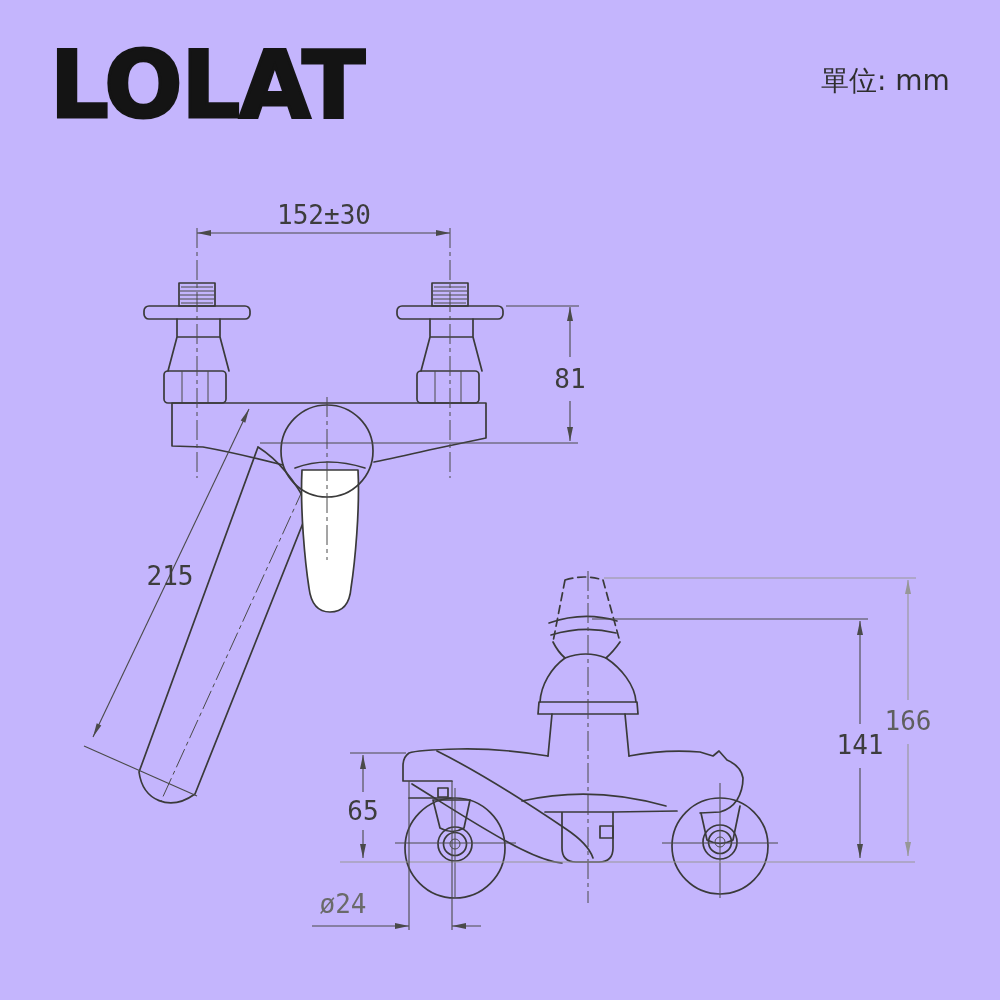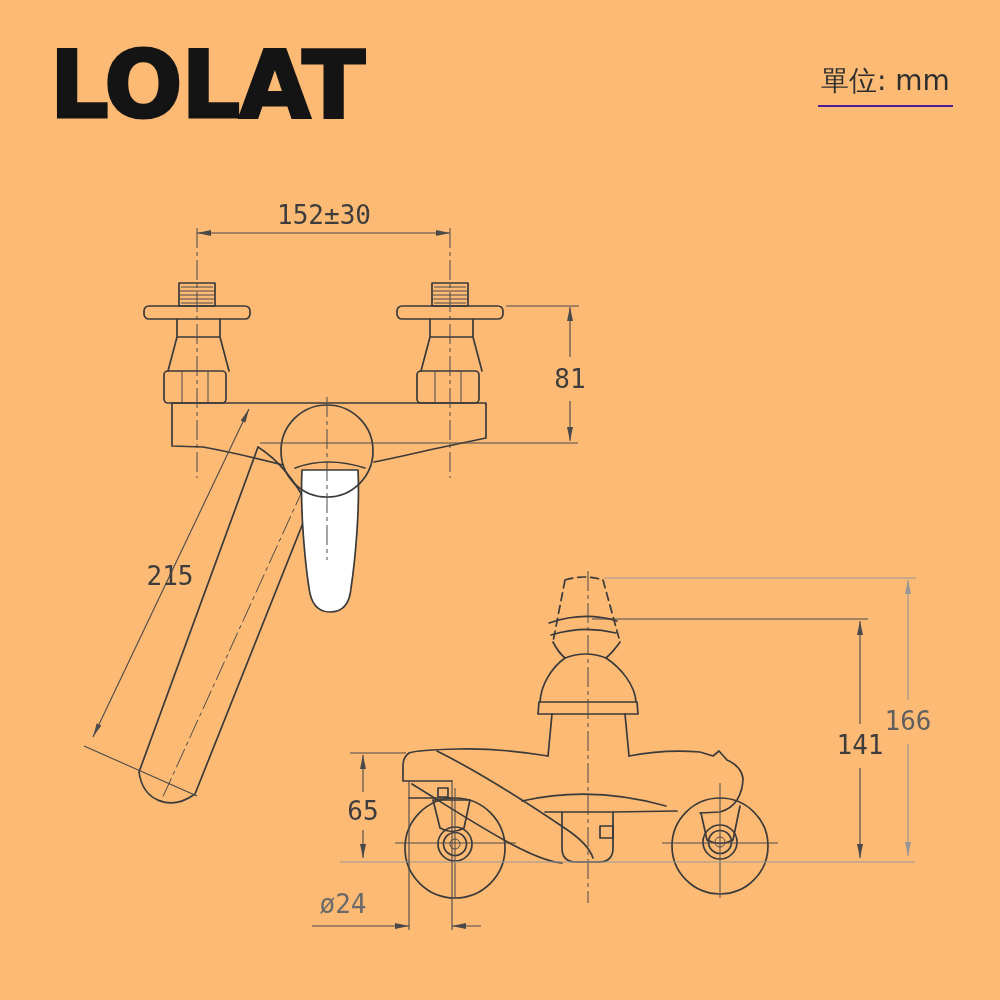--- a/index.html
+++ b/index.html
@@ -1,22 +1,22 @@
 <!DOCTYPE html>
 <html><head>
 <meta charset="utf-8">
 <style>
   html,body{margin:0;padding:0;background:#fff;}
-  .canvas{position:relative;width:1000px;height:1000px;background:#fdba74;overflow:hidden;
+  .canvas{position:relative;width:1000px;height:1000px;background:#c4b5fd;overflow:hidden;
           font-family:"Liberation Sans",sans-serif;}
   .logo{position:absolute;left:50px;top:40px;font-family:"DejaVu Sans",sans-serif;
         font-weight:900;font-size:92px;line-height:1;color:#141414;
         -webkit-text-stroke:3px #141414;letter-spacing:-1px;}
   .unit{position:absolute;left:818px;top:62px;font-family:"DejaVu Sans",sans-serif;
-        font-size:28px;color:#2e2e2e;border-bottom:2px solid #4c1d95;padding:0 3px 5px 3px;}
+        font-size:28px;color:#2e2e2e;border-bottom:2px solid #c4b5fd;padding:0 3px 5px 3px;}
   svg{position:absolute;left:0;top:0;}
   .obj{stroke:#3a3a3a;stroke-width:1.7;fill:none;stroke-linecap:round;stroke-linejoin:round;}
   .objw{stroke:#3a3a3a;stroke-width:1.7;fill:#ffffff;stroke-linecap:round;stroke-linejoin:round;}
   .dash{stroke-dasharray:8 5;}
   .thin{stroke:#4a4a4a;stroke-width:1;fill:none;}
   .cl{stroke:#4a4a4a;stroke-width:1;fill:none;stroke-dasharray:20 4 4 4;}
   .dim{stroke:#4a4a4a;stroke-width:1.1;fill:none;}
   .dimf{fill:#4a4a4a;stroke:none;}
   .lite{stroke:#979797;stroke-width:1.1;fill:none;}
   .litef{fill:#979797;stroke:none;}

